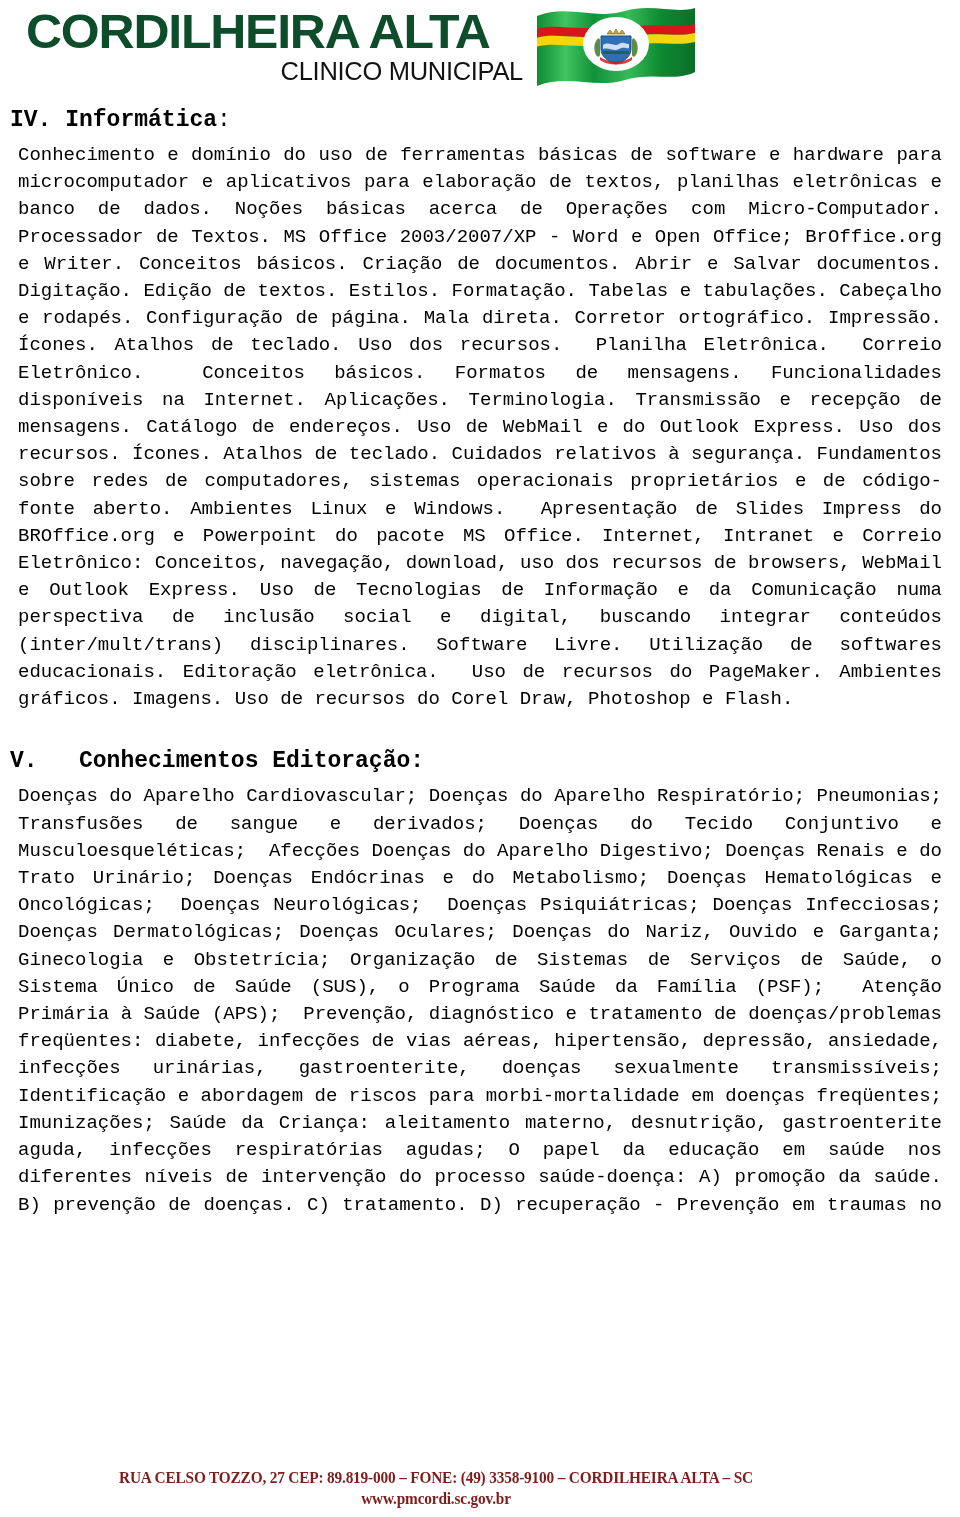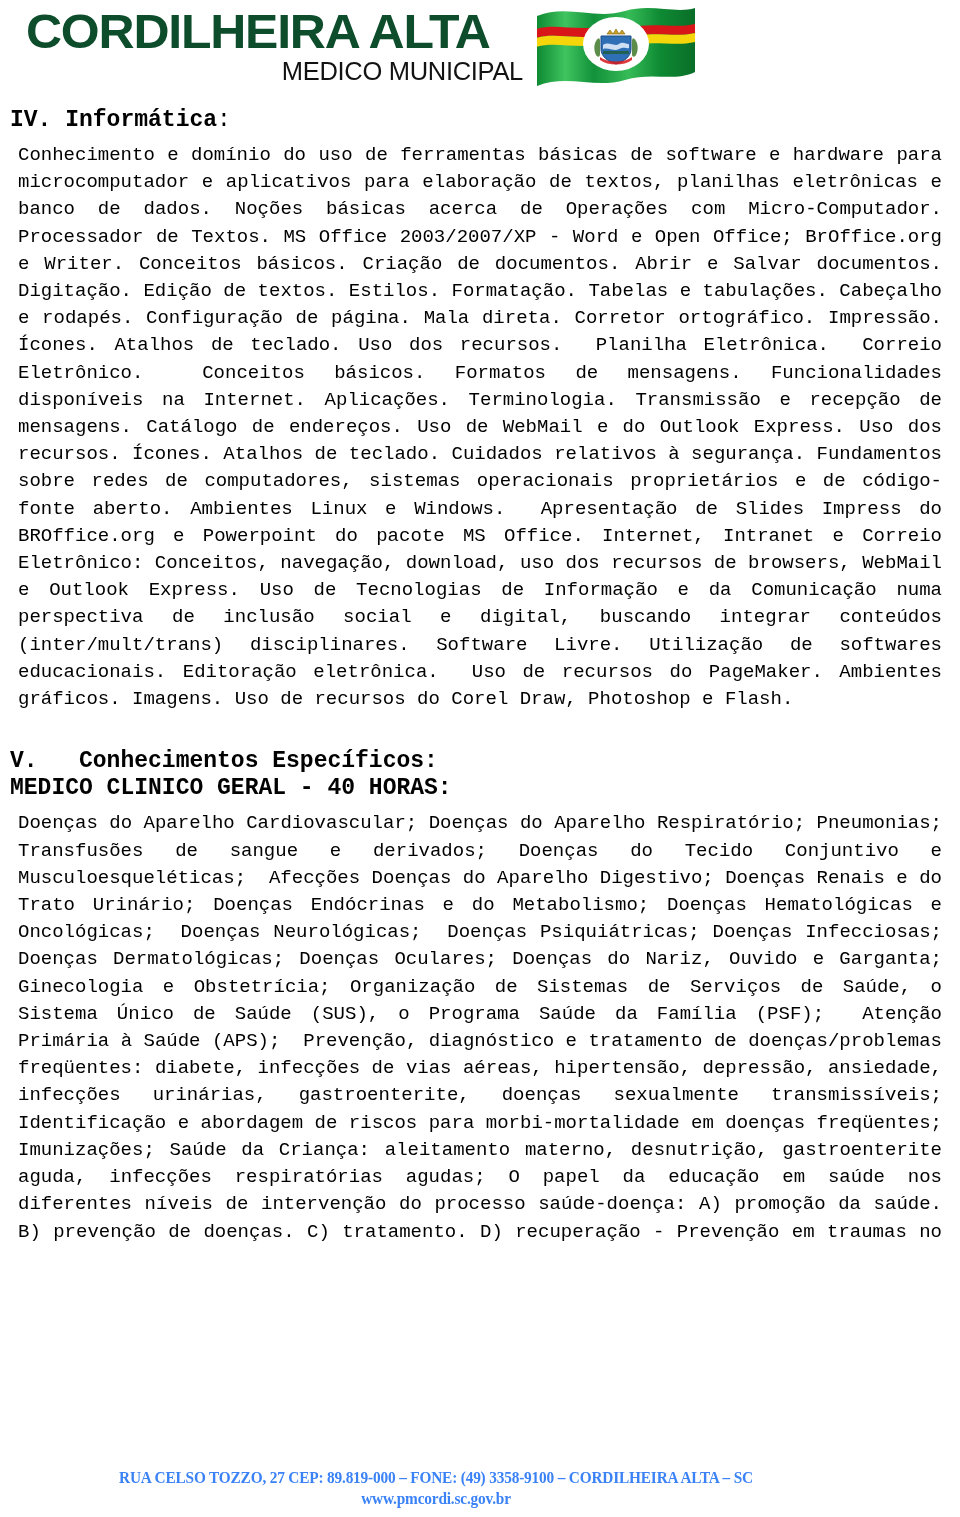--- a/index.html
+++ b/index.html
@@ -107,21 +107,21 @@
 
   
   .footer {
     position: absolute;
     left: 0;
     bottom: 8px;
     width: 872px;
     text-align: center;
     font-family: "Liberation Serif", "DejaVu Serif", serif;
     font-weight: bold;
-    color: #3b82f6;
+    color: #7f1d1d;
   }
   .footer-line1 {
     font-size: 16.5px;
     line-height: 21px;
     letter-spacing: -0.2px;
     transform: scaleX(0.93);
     transform-origin: center center;
     white-space: nowrap;
   }
   .footer-line2 {
@@ -133,21 +133,21 @@
     white-space: nowrap;
   }
 </style>
 </head>
 <body>
 
 <div class="header">
 
   <div class="logo-block">
     <div class="logo-main">CORDILHEIRA ALTA</div>
-    <div class="logo-sub">MEDICO MUNICIPAL</div>
+    <div class="logo-sub">CLINICO MUNICIPAL</div>
   </div>
 
   <div class="flag-wrap">
     <svg class="flag-svg" width="166" height="90" viewBox="0 0 166 90" aria-hidden="true">
       <defs>
         <linearGradient id="gshine" x1="0" y1="0" x2="1" y2="0">
           <stop offset="0%" stop-color="#0f8a33"></stop>
           <stop offset="18%" stop-color="#3fc45f"></stop>
           <stop offset="36%" stop-color="#12913a"></stop>
           <stop offset="58%" stop-color="#36bb57"></stop>
@@ -192,22 +192,21 @@
 </div>
 
 <div class="doc">
 
   <div class="heading"><span>IV. Informática</span><span class="nobold">:</span></div>
 
   <p class="para">Conhecimento e domínio do uso de ferramentas básicas de software e hardware para microcomputador e aplicativos para elaboração de textos, planilhas eletrônicas e banco de dados. Noções básicas acerca de Operações com Micro-Computador. Processador de Textos. MS Office 2003/2007/XP - Word e Open Office; BrOffice.org e Writer. Conceitos básicos. Criação de documentos. Abrir e Salvar documentos. Digitação. Edição de textos. Estilos. Formatação. Tabelas e tabulações. Cabeçalho e rodapés. Configuração de página. Mala direta. Corretor ortográfico. Impressão. Ícones. Atalhos de teclado. Uso dos recursos.  Planilha Eletrônica.  Correio Eletrônico.  Conceitos básicos. Formatos de mensagens. Funcionalidades disponíveis na Internet. Aplicações. Terminologia. Transmissão e recepção de mensagens. Catálogo de endereços. Uso de WebMail e do Outlook Express. Uso dos recursos. Ícones. Atalhos de teclado. Cuidados relativos à segurança. Fundamentos sobre redes de computadores, sistemas operacionais proprietários e de código-fonte aberto. Ambientes Linux e Windows.  Apresentação de Slides Impress do BROffice.org e Powerpoint do pacote MS Office. Internet, Intranet e Correio Eletrônico: Conceitos, navegação, download, uso dos recursos de browsers, WebMail e Outlook Express. Uso de Tecnologias de Informação e da Comunicação numa perspectiva de inclusão social e digital, buscando integrar conteúdos (inter/mult/trans) disciplinares. Software Livre. Utilização de softwares educacionais. Editoração eletrônica.  Uso de recursos do PageMaker. Ambientes gráficos. Imagens. Uso de recursos do Corel Draw, Photoshop e Flash.</p>
 
   <div class="spacer-line">&nbsp;</div>
 
-  <div class="heading">V.   Conhecimentos Específicos:</div>
-  <div class="heading">MEDICO CLINICO GERAL - 40 HORAS:</div>
+  <div class="heading">V.   Conhecimentos Editoração:</div>
 
   <p class="para last-just">Doenças do Aparelho Cardiovascular; Doenças do Aparelho Respiratório; Pneumonias;  Transfusões de sangue e derivados; Doenças do Tecido Conjuntivo e Musculoesqueléticas;  Afecções Doenças do Aparelho Digestivo; Doenças Renais e do Trato Urinário; Doenças Endócrinas e do Metabolismo; Doenças Hematológicas e Oncológicas;  Doenças Neurológicas;  Doenças Psiquiátricas; Doenças Infecciosas; Doenças Dermatológicas; Doenças Oculares; Doenças do Nariz, Ouvido e Garganta;  Ginecologia e Obstetrícia; Organização de Sistemas de Serviços de Saúde, o Sistema Único de Saúde (SUS), o Programa Saúde da Família (PSF);  Atenção Primária à Saúde (APS);  Prevenção, diagnóstico e tratamento de doenças/problemas freqüentes: diabete, infecções de vias aéreas, hipertensão, depressão, ansiedade, infecções urinárias, gastroenterite, doenças sexualmente transmissíveis; Identificação e abordagem de riscos para morbi-mortalidade em doenças freqüentes; Imunizações; Saúde da Criança: aleitamento materno, desnutrição, gastroenterite aguda, infecções respiratórias agudas; O papel da educação em saúde nos diferentes níveis de intervenção do processo saúde-doença: A) promoção da saúde. B) prevenção de doenças. C) tratamento. D) recuperação - Prevenção em traumas no</p>
 </div>
 
 <div class="footer">
   <div class="footer-line1">RUA CELSO TOZZO, 27 CEP: 89.819-000 – FONE: (49) 3358-9100 – CORDILHEIRA ALTA – SC</div>
   <div class="footer-line2">www.pmcordi.sc.gov.br</div>
 </div>
 
 </body></html>

